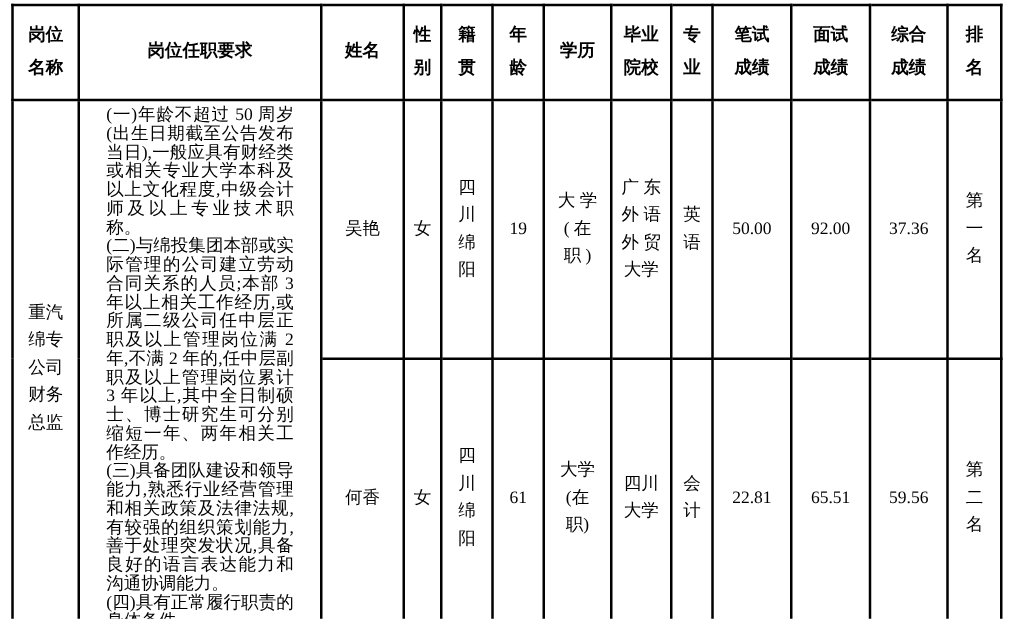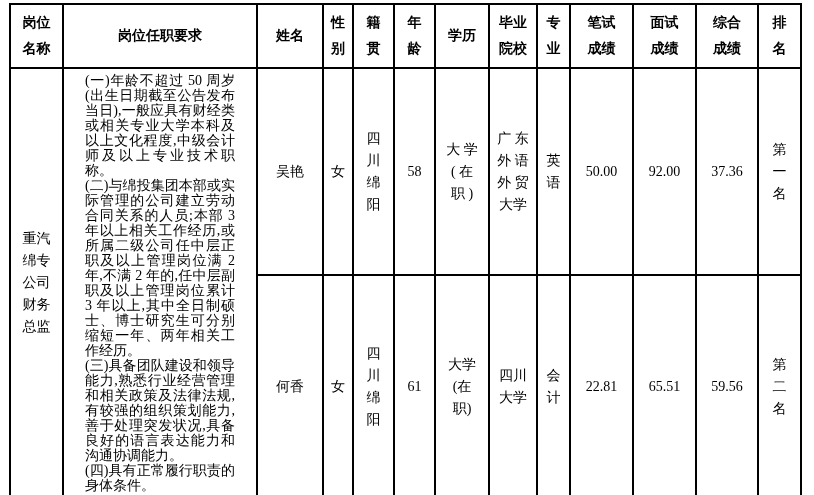--- a/index.html
+++ b/index.html
@@ -34,21 +34,21 @@
     line-height: 22px;
   }
   .results td.req {
     text-align: justify;
     text-justify: inter-ideograph;
     line-height: 15px;
     padding: 4px 21px;
     font-size: 14px;
     border-radius: 30px;
   }
-  tr.header-row { height: 64px; }
+  tr.header-row { height: 76px; }
   tr.candidate-row-1 { height: 201px; }
   tr.candidate-row-2 { height: 216px; }
 </style>
 </head>
 <body>
 
 <table class="results">
   <colgroup>
     <col style="width:53px">
       <col style="width:194px">
@@ -99,21 +99,21 @@
       <td rowspan="2" class="req">(一)年龄不超过 50 周岁(出生日期截至公告发布当日),一般应具有财经类或相关专业大学本科及以上文化程度,中级会计师及以上专业技术职称。
 (二)与绵投集团本部或实际管理的公司建立劳动合同关系的人员;本部 3 年以上相关工作经历,或所属二级公司任中层正职及以上管理岗位满 2 年,不满 2 年的,任中层副职及以上管理岗位累计 3 年以上,其中全日制硕士、博士研究生可分别缩短一年、两年相关工作经历。
 (三)具备团队建设和领导能力,熟悉行业经营管理和相关政策及法律法规,有较强的组织策划能力,善于处理突发状况,具备良好的语言表达能力和沟通协调能力。
 (四)具有正常履行职责的身体条件。</td>
       <td>吴艳</td>
       <td>女</td>
       <td>四
 川
 绵
 阳</td>
-      <td>58</td>
+      <td>19</td>
       <td>大 学
 ( 在
 职 )</td>
       <td>广 东
 外 语
 外 贸
 大学</td>
       <td>英
 语</td>
       <td>50.00</td>

